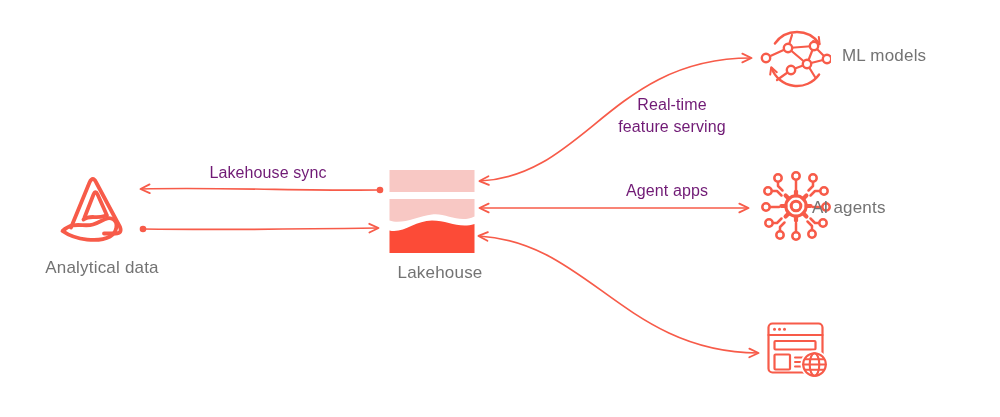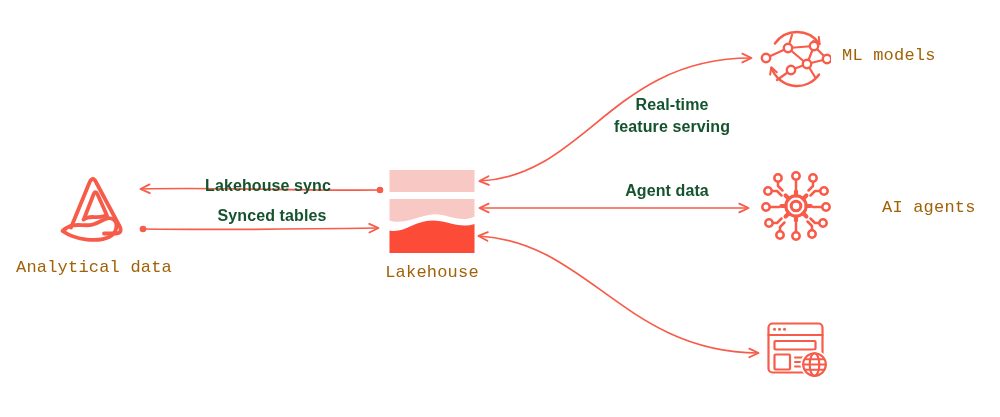--- a/index.html
+++ b/index.html
@@ -9,36 +9,34 @@
     background:#ffffff;
     font-family:"Liberation Sans","DejaVu Sans",sans-serif;
     overflow:hidden;
   }
   .layer{position:absolute;left:0;top:0;}
   .icon{position:absolute;}
   .edge-label{
     position:absolute;
     transform:translateX(-50%);
     text-align:center;
-    color:#14532d;
+    color:#701a75;
     font-size:16px;
     line-height:22px;
     letter-spacing:.1px;
     white-space:normal;
-    font-weight:bold;
   }
   .node-label{
     position:absolute;
-    color:#a16207;
+    color:#737373;
     font-size:17px;
     letter-spacing:.2px;
     white-space:nowrap;
-    font-family:Liberation Mono, monospace;
   }
-  .node-label.centered{transform:translateX(-50%);}
+  .node-label.centered{transform:translateX(-50%);margin-left:8px;}
   .narrow{width:120px;}
 </style>
 </head>
 <body>
 
 <div class="canvas">
 
   <svg class="layer" width="1000" height="417" viewBox="0 0 1000 417">
     <defs>
       <marker id="ah" viewBox="0 0 12 12" refX="10" refY="6" markerWidth="14" markerHeight="13" markerUnits="userSpaceOnUse" orient="auto-start-reverse">
@@ -169,23 +167,22 @@
       <g fill="none" stroke="#F75B49" stroke-width="2.1" stroke-linecap="round">
         <circle r="11.3"></circle>
         <ellipse rx="4.8" ry="11.3"></ellipse>
         <path d="M-11.3,0 H11.3"></path>
         <path d="M-9.3,-5.3 H9.3"></path>
         <path d="M-9.3,5.3 H9.3"></path>
       </g>
     </g>
   </svg>
 
-  <div class="edge-label" style="left:268px;top:175px">Lakehouse sync</div>
-  <div class="edge-label" style="left:272px;top:205px">Synced tables</div>
+  <div class="edge-label" style="left:268px;top:162px">Lakehouse sync</div>
   <div class="edge-label narrow" style="left:672px;top:94px">Real-time feature serving</div>
-  <div class="edge-label" style="left:667px;top:180px">Agent data</div>
+  <div class="edge-label" style="left:667px;top:180px">Agent apps</div>
 
   <div class="node-label centered" style="left:94px;top:258px">Analytical data</div>
   <div class="node-label centered" style="left:432px;top:263px">Lakehouse</div>
   <div class="node-label" style="left:842px;top:46px">ML models</div>
-  <div class="node-label" style="left:882px;top:198px">AI agents</div>
+  <div class="node-label" style="left:812px;top:198px">AI agents</div>
 
 </div>
 
 </body></html>

